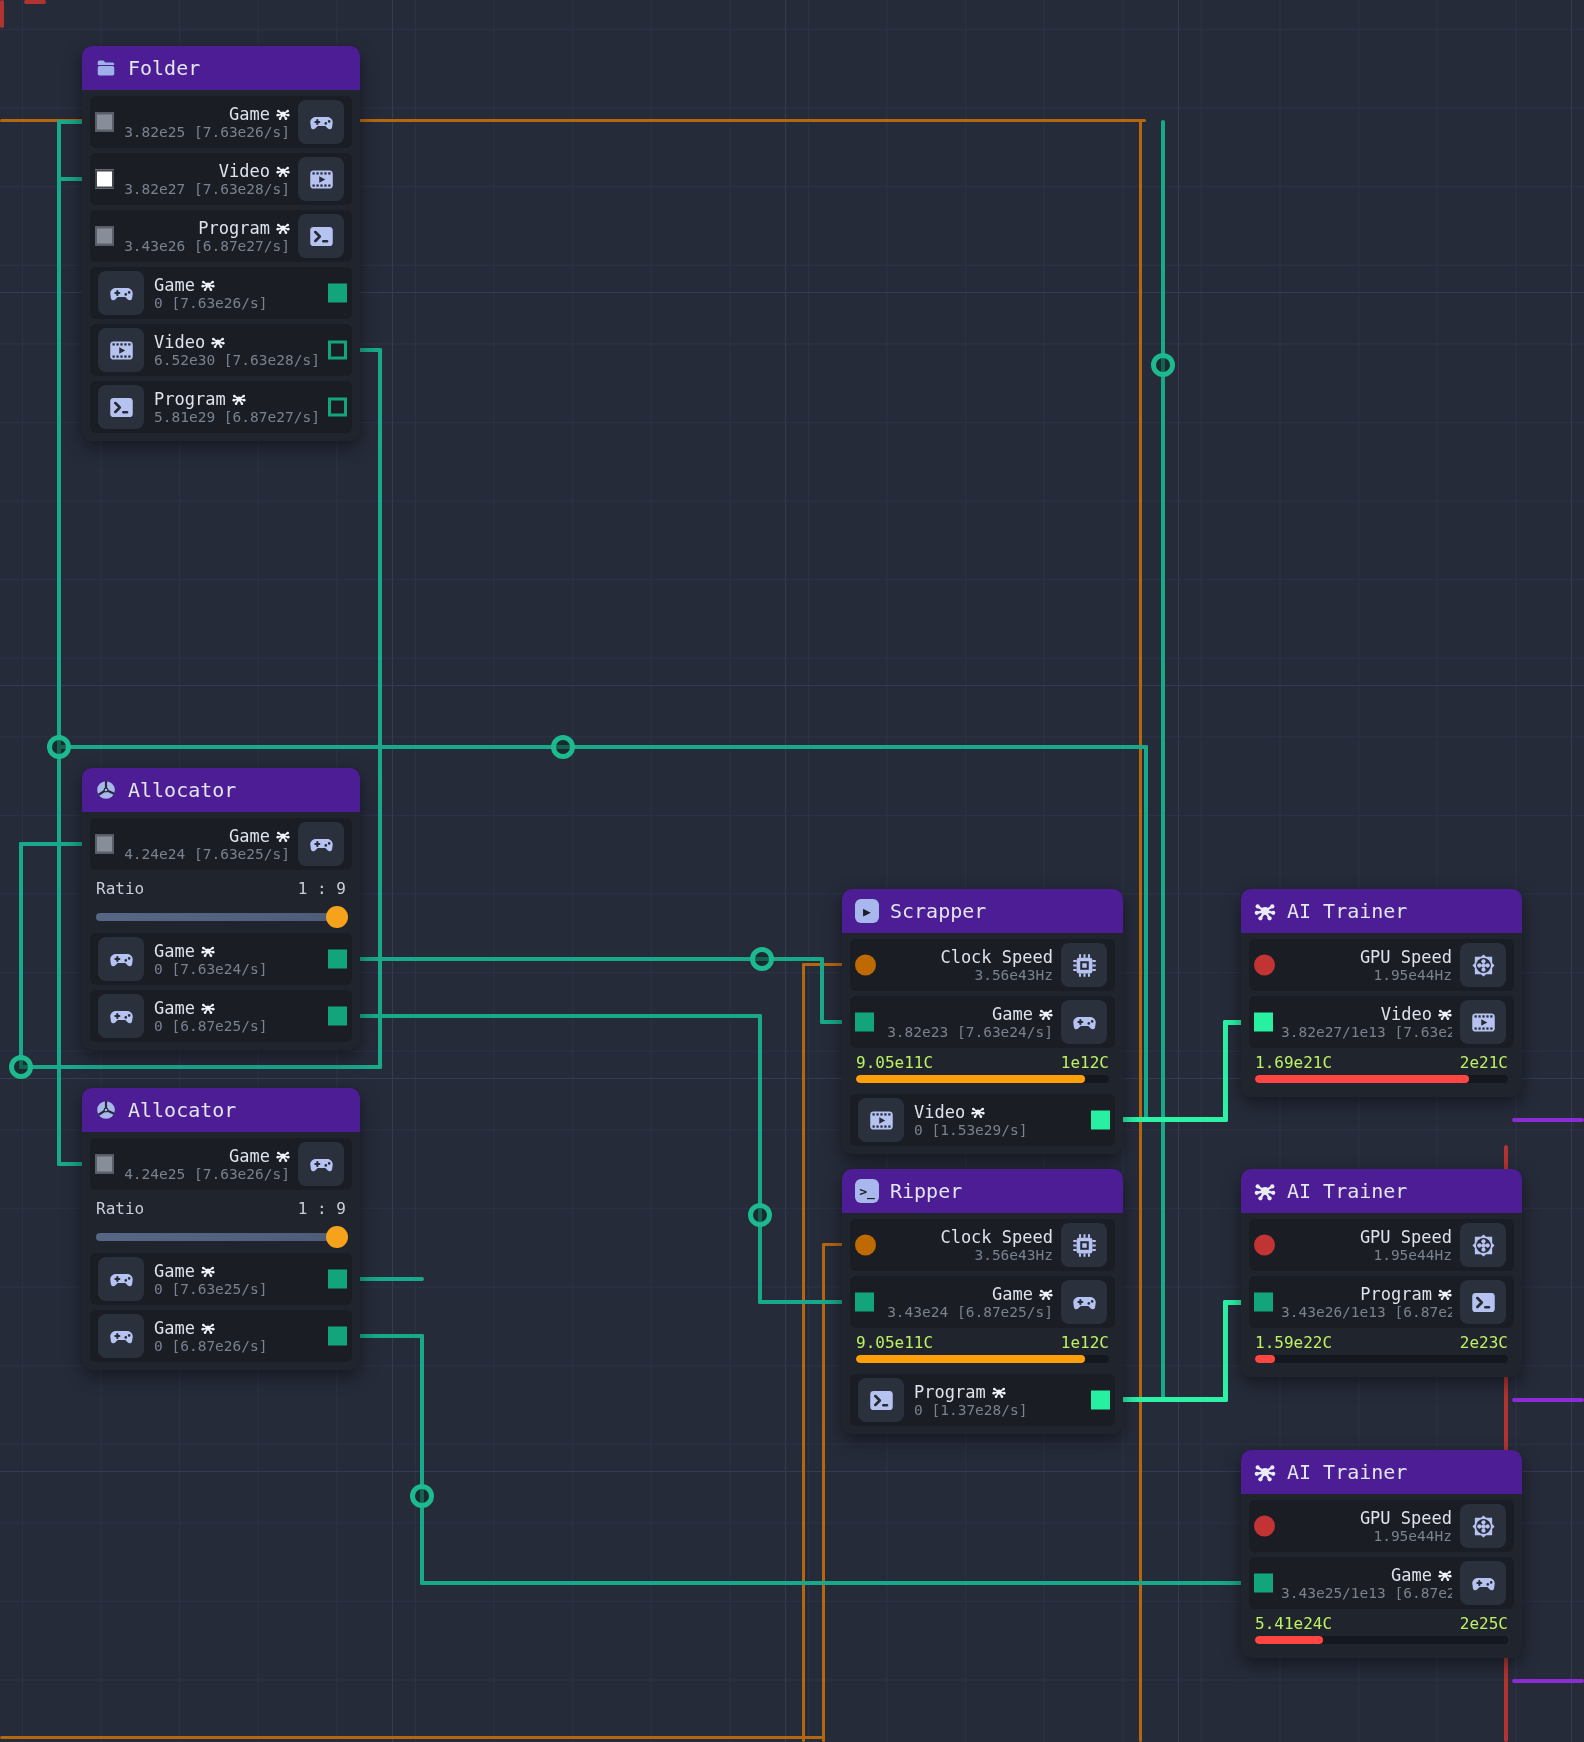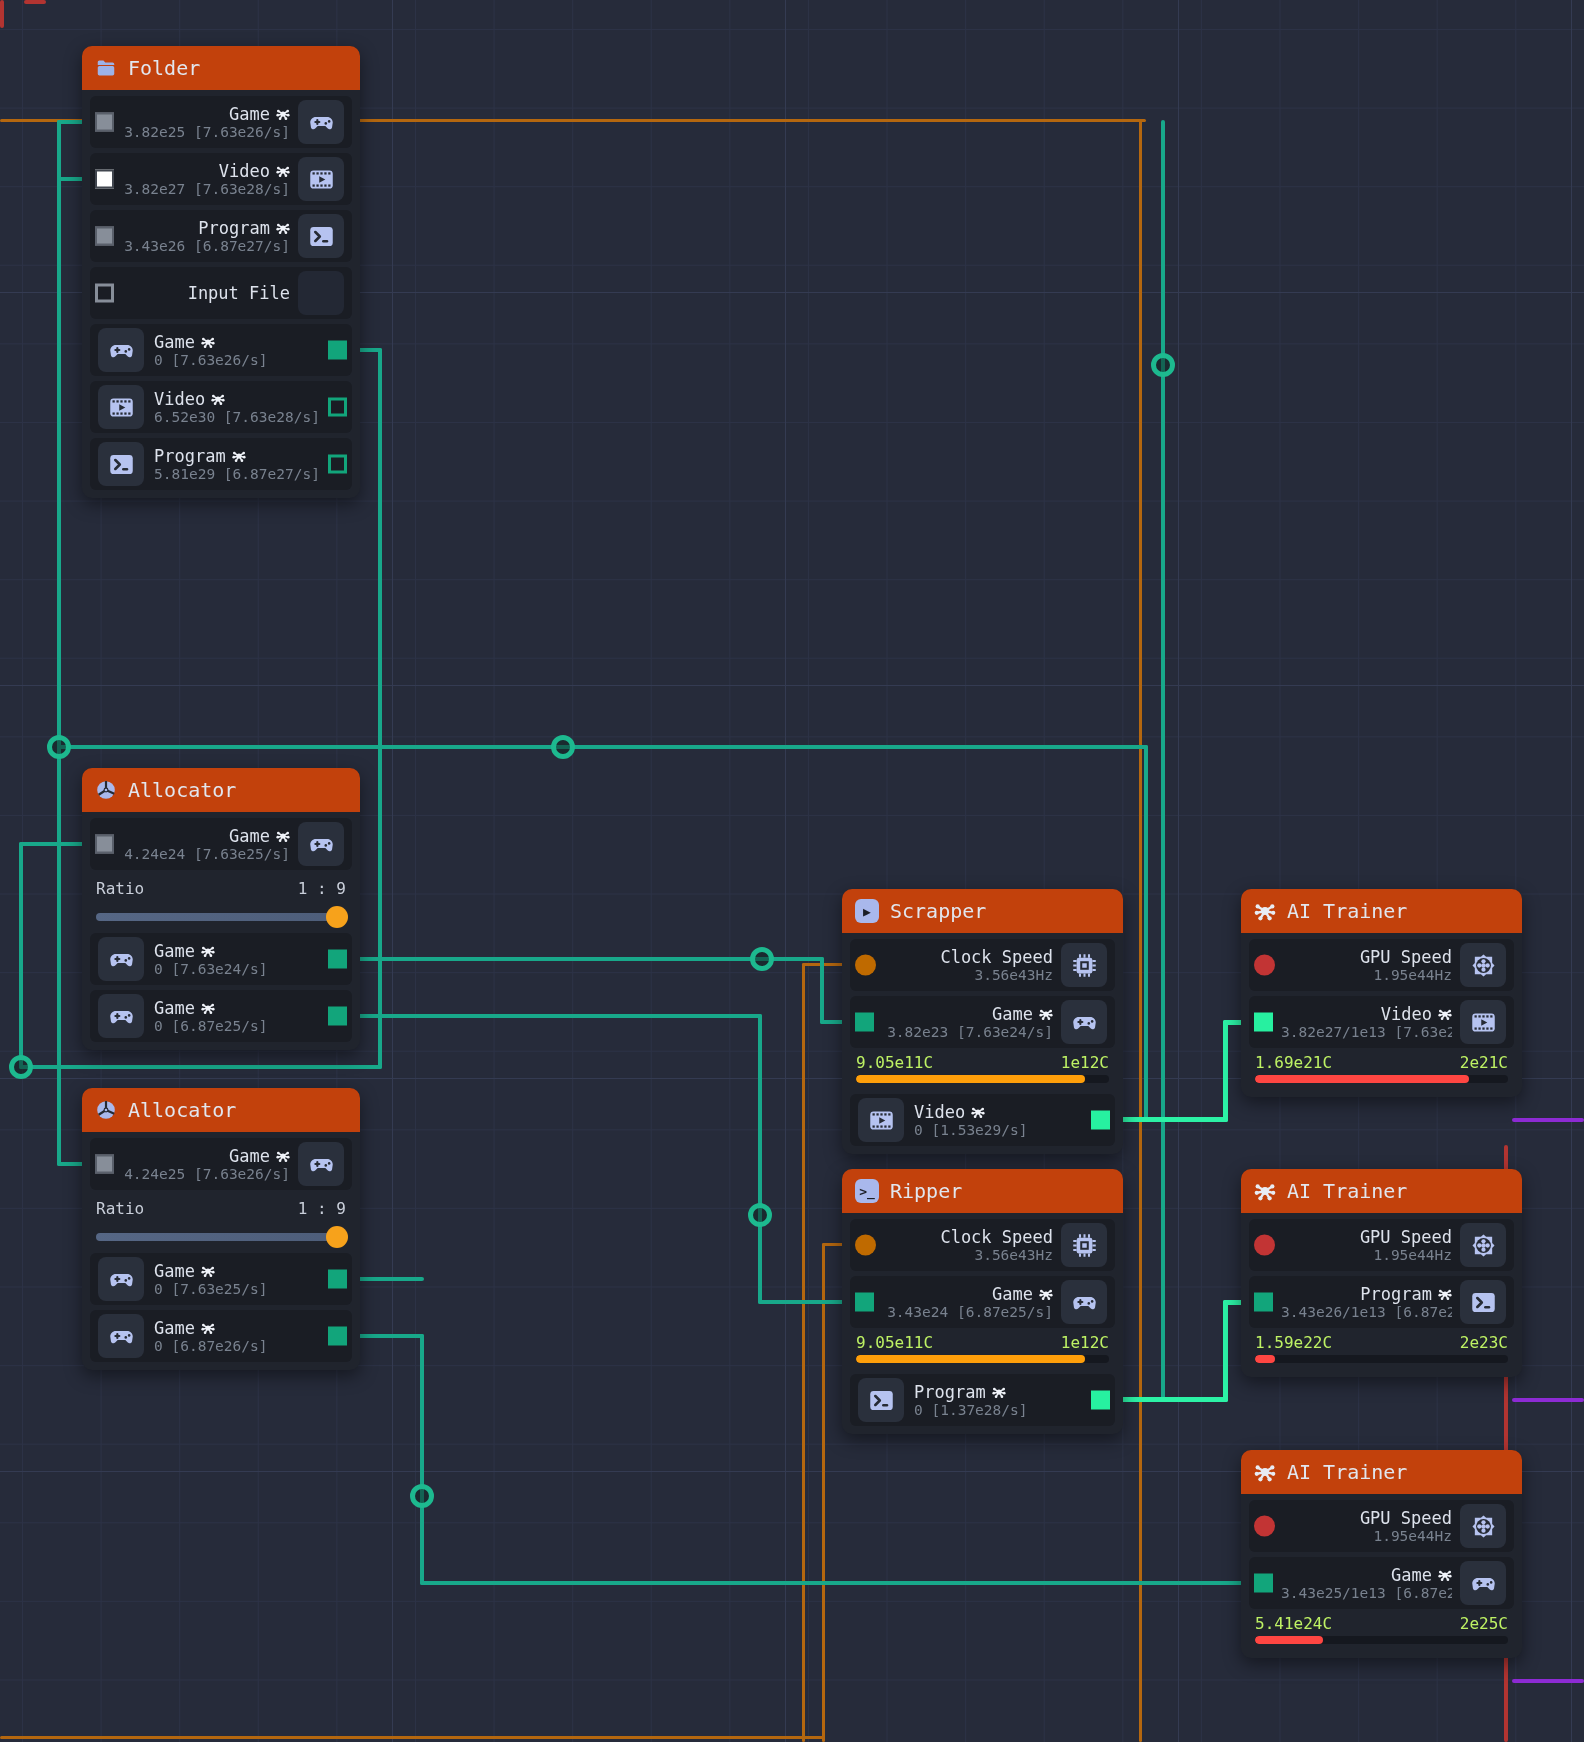--- a/index.html
+++ b/index.html
@@ -23,21 +23,21 @@
   .w.o{background:#b4670f}
   .w.r{background:#b23431;z-index:0}
   .w.p{background:#8d2bd4;z-index:2}
   .ring{position:absolute;width:24px;height:24px;box-sizing:border-box;border:5px solid #1db98f;
         border-radius:50%;background:rgba(16,42,38,.55);z-index:2}
   
   .node{position:absolute;width:278px;background:#20242d;border-radius:10px;z-index:3;
         box-shadow:0 6px 18px rgba(0,0,0,.45);color:#d9dee8}
   .node.wide{width:281px}
   .nhead{height:44px;display:flex;align-items:center;gap:11px;padding:0 13px;
-         background:#c2410c;border-radius:10px 10px 0 0;font-size:20px;color:#e2e6ee}
+         background:#4c1d95;border-radius:10px 10px 0 0;font-size:20px;color:#e2e6ee}
   .nhead svg{flex:0 0 auto}
   .hbadge{width:24px;height:24px;border-radius:6px;background:#a9b8ec;color:#1b1e27;
           display:flex;align-items:center;justify-content:center;font-weight:bold;font-size:13px}
   .rows{display:flex;flex-direction:column;gap:5px;padding:6px 8px 8px}
   .row{position:relative;background:#1a1d24;border-radius:6px;height:52px;
        display:flex;align-items:center;padding:0 8px;box-sizing:border-box}
   .row .txt{flex:1;min-width:0;overflow:hidden}
   .row.in{padding-left:32px}
   .row.out{padding-right:32px}
   .lab{display:flex;align-items:center;gap:6px;font-size:17px;color:#dde2ec;white-space:nowrap}
@@ -276,29 +276,20 @@
             </svg>
           </div>
       <div class="val">3.43e26 [6.87e27/s]</div>
         </div>
       <div class="chip">
           <svg>
             <use href="#terminal"></use>
           </svg>
         </div>
     </div>
-    <div class="row in">
-      <span class="port left sq-outline-gray"></span>
-      <div class="txt r">
-          <div class="lab">
-            <span>Input File</span>
-          </div>
-        </div>
-      <div class="chip empty"></div>
-    </div>
     <div class="row out">
       <div class="chip">
           <svg>
             <use href="#gamepad"></use>
           </svg>
         </div>
       <div class="txt l">
           <div class="lab">
             <span>Game</span>
             <svg class="mn">

